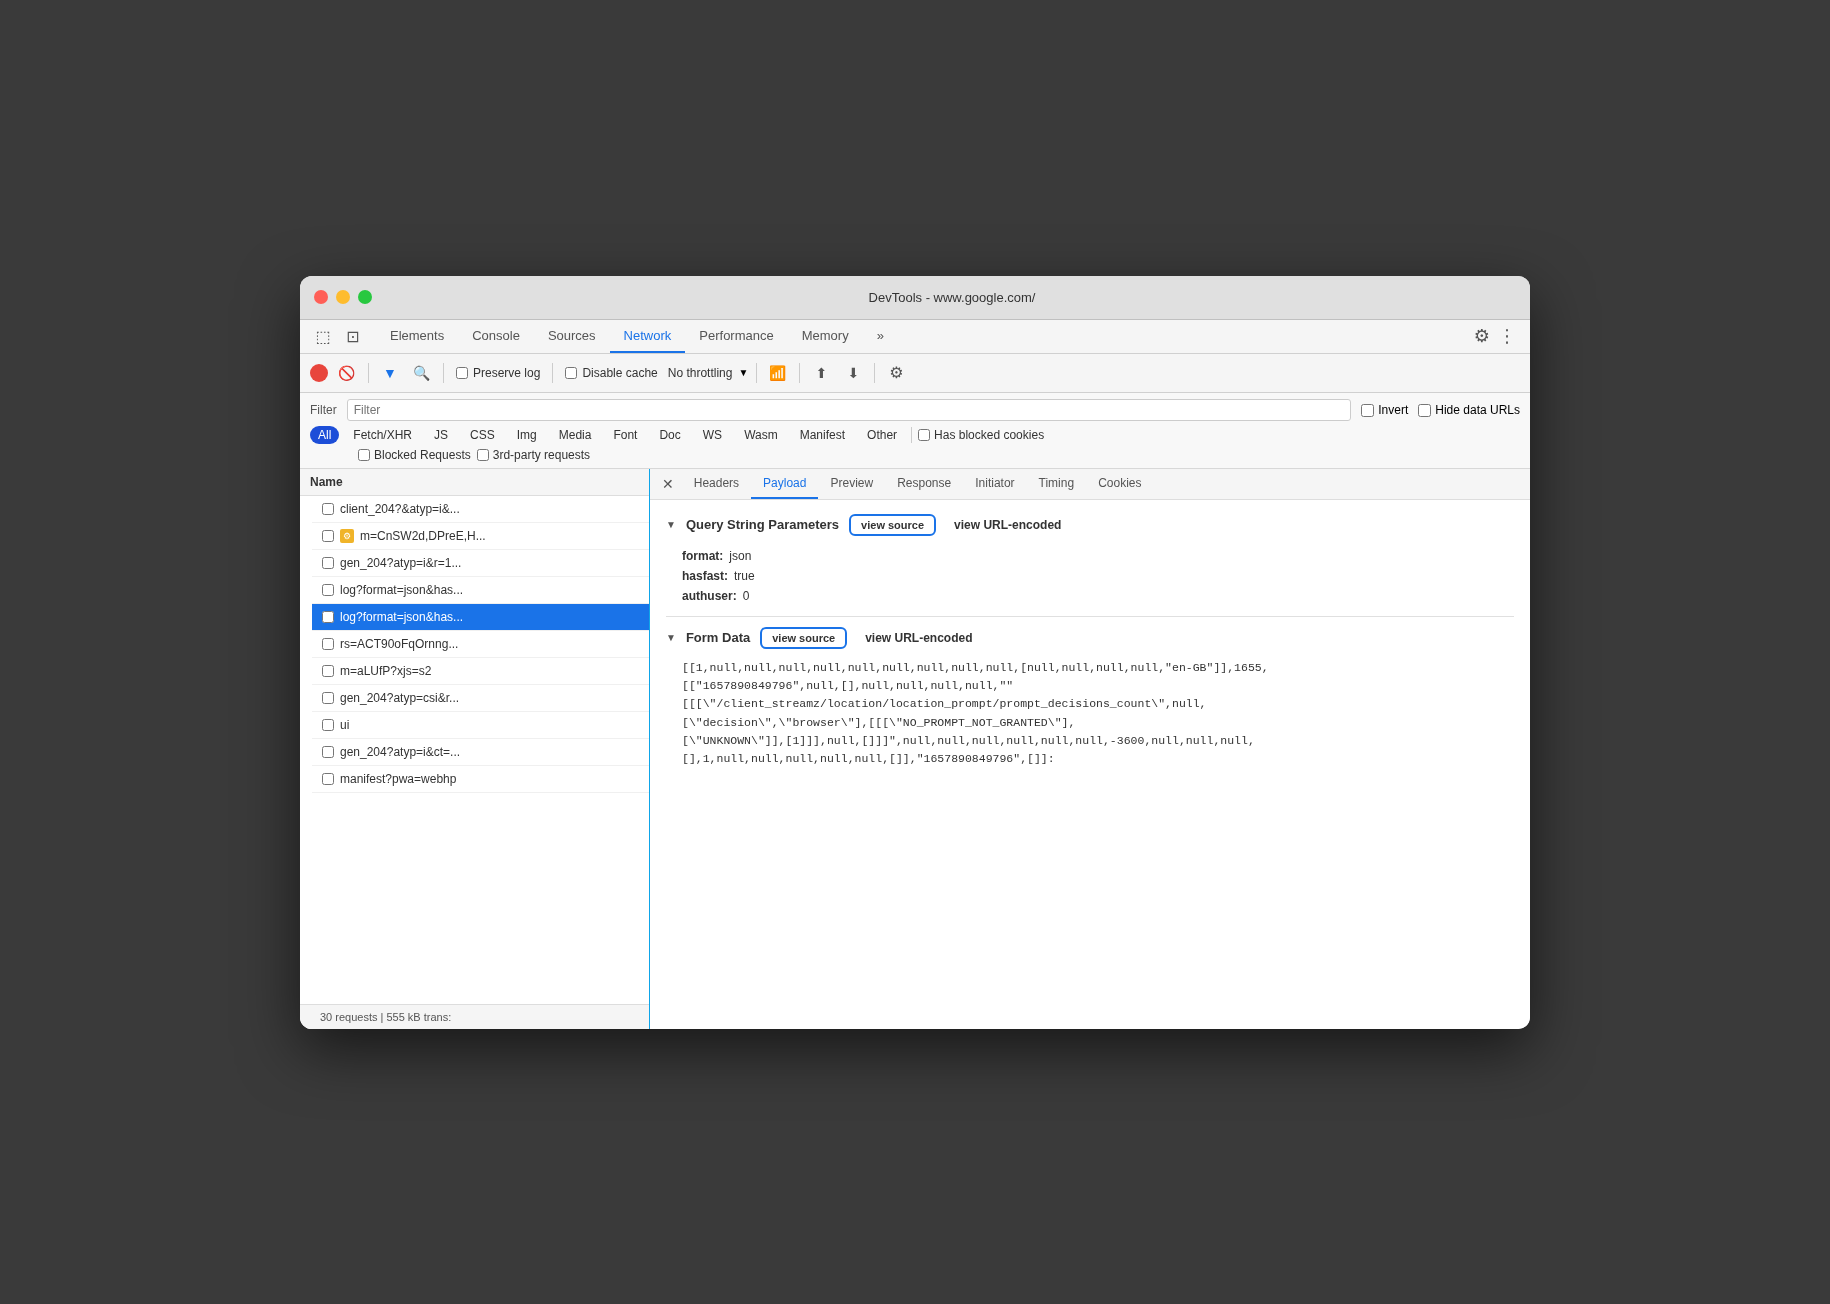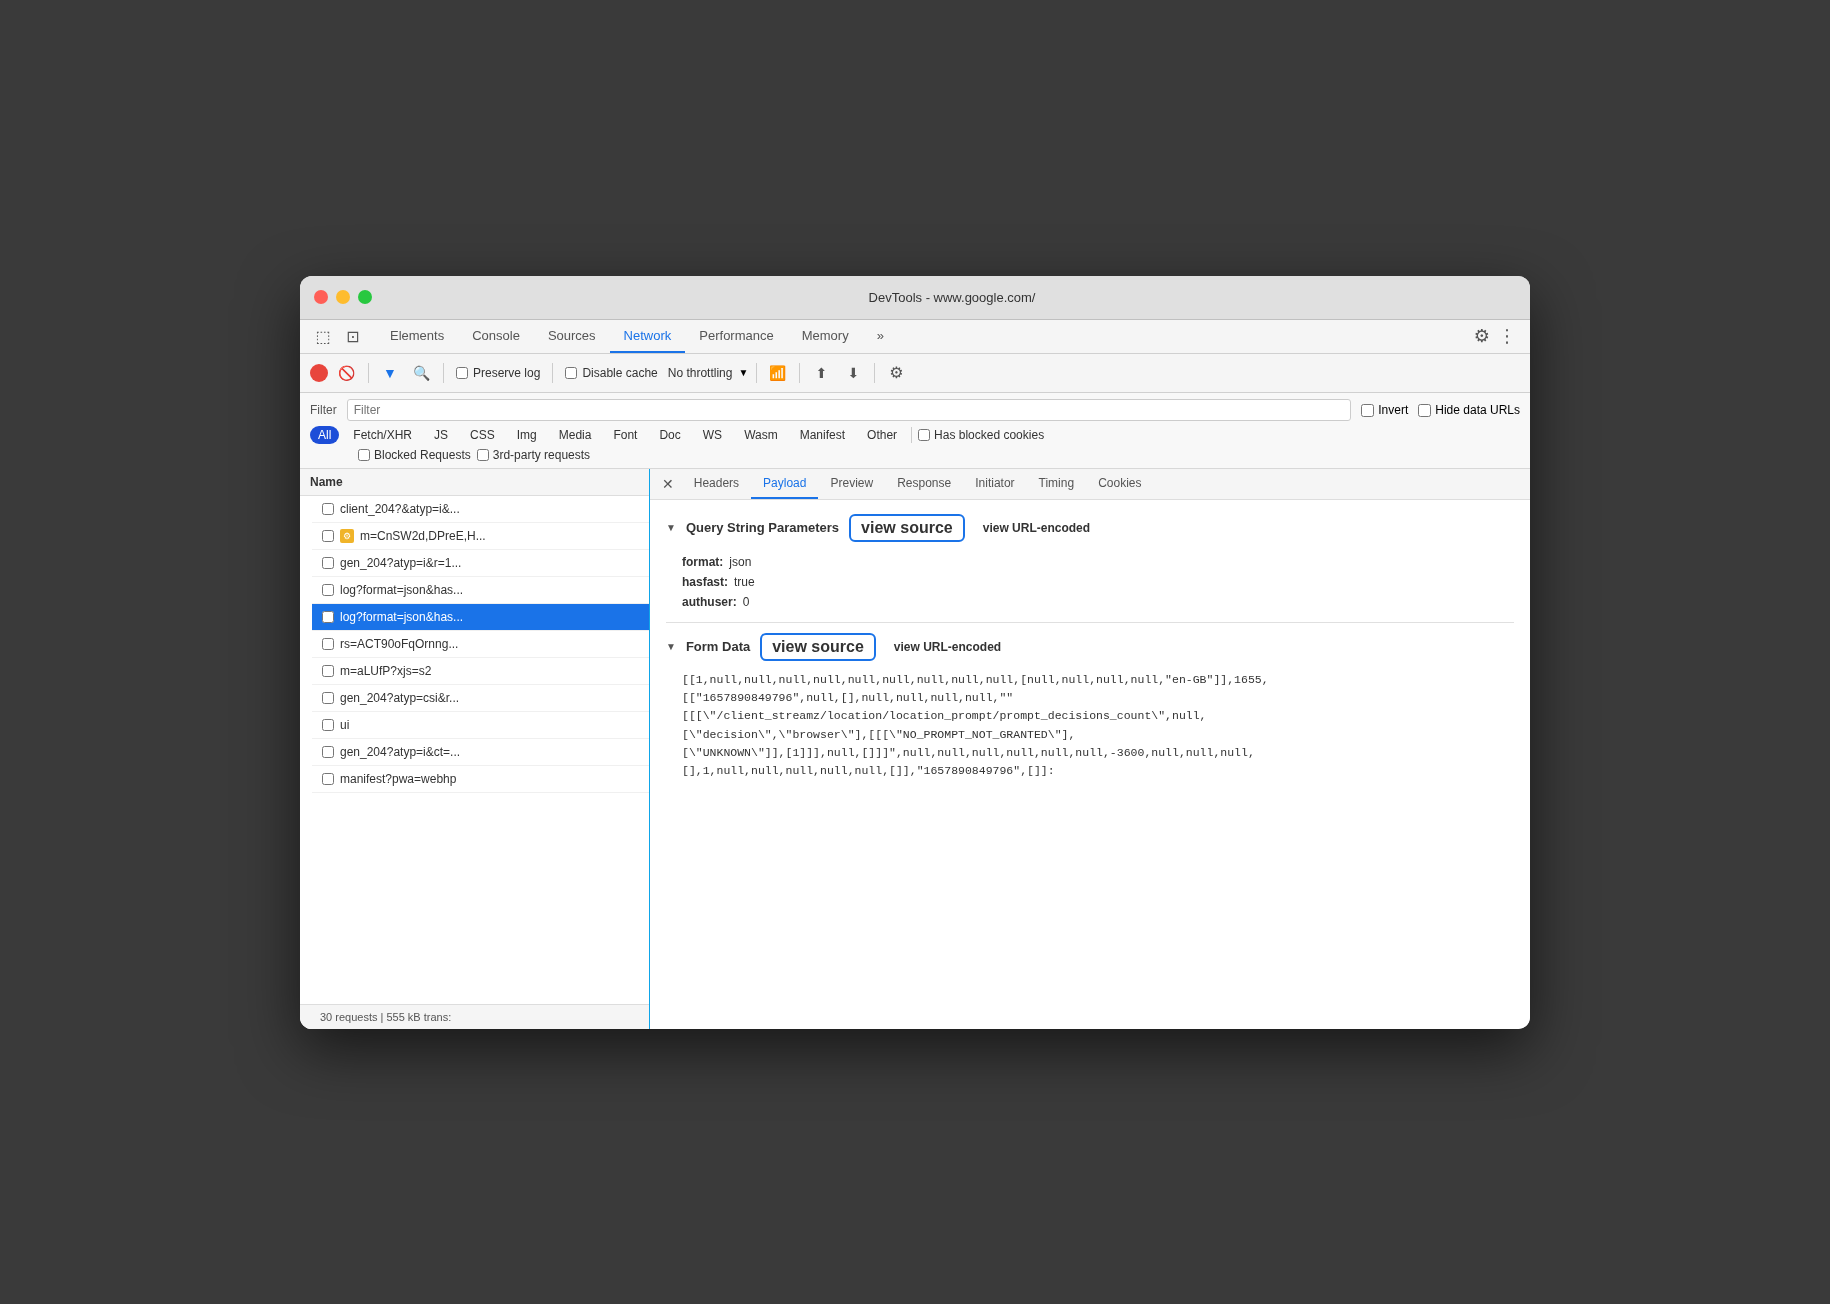--- a/index.html
+++ b/index.html
@@ -290,21 +290,21 @@
     .section-header .triangle {
       font-size: 10px;
       color: #555;
     }
     .view-source-btn {
       display: inline-block;
       border: 2px solid #1a73e8;
       border-radius: 6px;
       padding: 3px 10px;
       color: #333;
-      font-size: 16px;
+      font-size: 11px;
       cursor: pointer;
       background: white;
     }
     .view-url-encoded {
       font-size: 12px;
       color: #333;
       cursor: pointer;
       margin-left: 8px;
     }
     .param-row {

